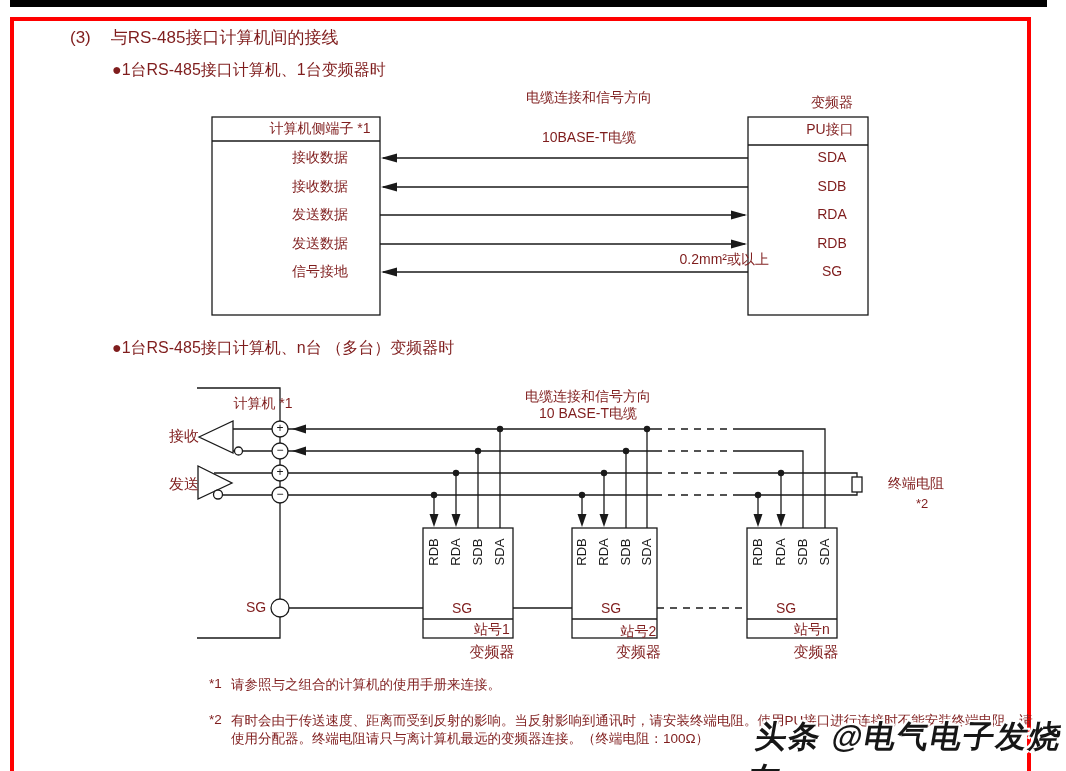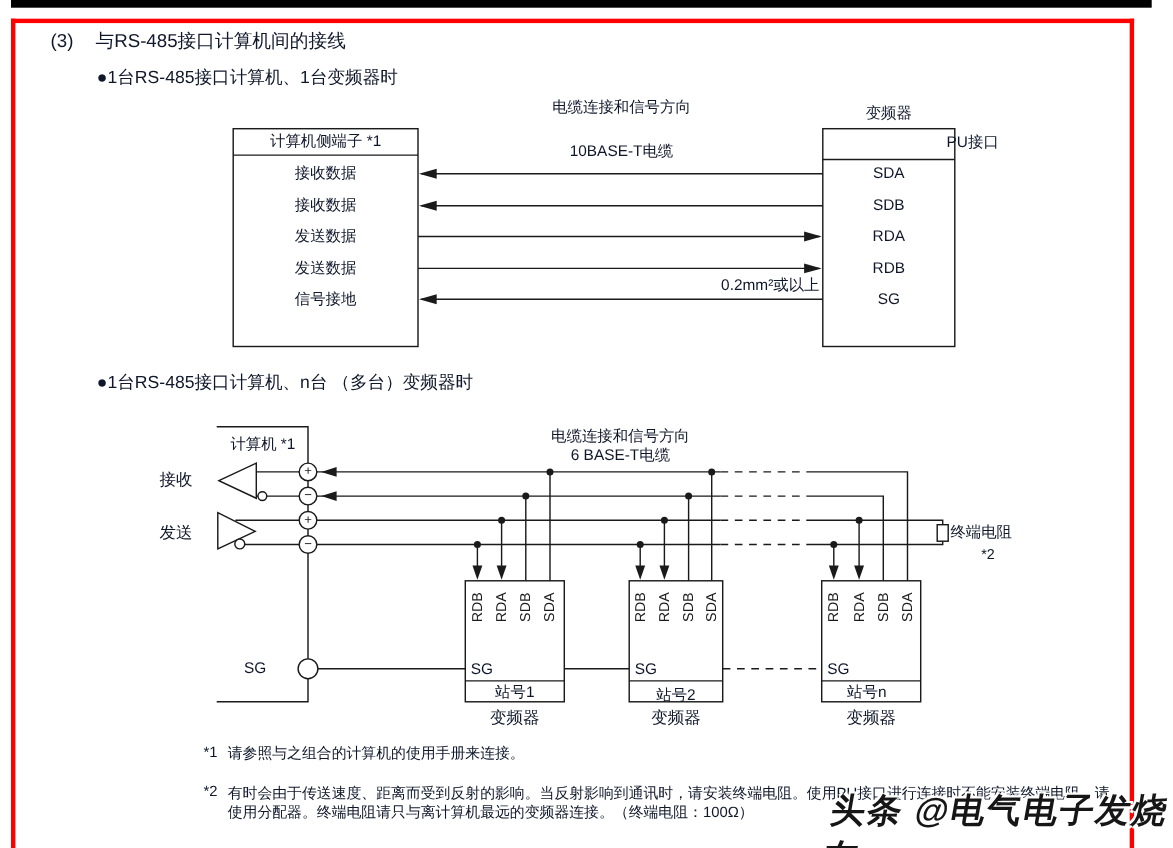--- a/index.html
+++ b/index.html
@@ -1,18 +1,18 @@
 <!DOCTYPE html>
 <html><head>
 <meta charset="utf-8">
 <style>
   html,body{margin:0;padding:0;background:#fff;}
   .page{position:relative;width:1066px;height:771px;background:#fff;overflow:hidden;
         font-family:"Liberation Sans","DejaVu Sans",sans-serif;color:#1a1a1a;}
-  .t{position:absolute;color:#0f172a;white-space:nowrap;}
+  .t{position:absolute;color:#7f1d1d;white-space:nowrap;margin-left:24px;}
   .c{text-align:center;}
   .f13{font-size:13px;}
   .f135{font-size:13.5px;}
   .f14{font-size:14px;}
   .f15{font-size:15px;}
   .f16{font-size:16px;}
   .f17{font-size:17px;}
   .topbar{position:absolute;left:10px;top:0;width:1037px;height:7px;background:#000;}
   .frame{position:absolute;left:10px;top:17px;width:1021px;height:760px;
          border:4px solid #ff0000;border-bottom:none;box-sizing:border-box;}
@@ -152,31 +152,31 @@
   <div class="t f14 c" style="left:455px;top:129px;width:220px;">10BASE-T电缆</div>
 
   <div class="t f14 c" style="left:212px;top:120px;width:168px;">计算机侧端子 *1</div>
   <div class="t f14 c" style="left:212px;top:149px;width:168px;">接收数据</div>
   <div class="t f14 c" style="left:212px;top:178px;width:168px;">接收数据</div>
   <div class="t f14 c" style="left:212px;top:206px;width:168px;">发送数据</div>
   <div class="t f14 c" style="left:212px;top:235px;width:168px;">发送数据</div>
   <div class="t f14 c" style="left:212px;top:263px;width:168px;">信号接地</div>
 
   <div class="t f14 c" style="left:748px;top:94px;width:120px;">变频器</div>
-  <div class="t f14 c" style="left:792px;top:121px;width:116px;text-align:right;">PU接口</div>
+  <div class="t f14 c" style="left:748px;top:121px;width:116px;">PU接口</div>
   <div class="t f14 c" style="left:748px;top:149px;width:120px;">SDA</div>
   <div class="t f14 c" style="left:748px;top:178px;width:120px;">SDB</div>
   <div class="t f14 c" style="left:748px;top:206px;width:120px;">RDA</div>
   <div class="t f14 c" style="left:748px;top:235px;width:120px;">RDB</div>
   <div class="t f14 c" style="left:748px;top:263px;width:120px;">SG</div>
 
   <div class="t f14" style="left:605px;top:251px;width:140px;text-align:right;">0.2mm²或以上</div>
 
   <div class="t f14 c" style="left:452px;top:388px;width:224px;">电缆连接和信号方向</div>
-  <div class="t f14 c" style="left:452px;top:405px;width:224px;">6 BASE-T电缆</div>
+  <div class="t f14 c" style="left:452px;top:405px;width:224px;">10 BASE-T电缆</div>
 
   <div class="t f14 c" style="left:197px;top:395px;width:84px;">计算机 *1</div>
   <div class="t f15 c" style="left:136px;top:427px;width:48px;">接收</div>
   <div class="t f15 c" style="left:136px;top:475px;width:48px;">发送</div>
   <div class="t f14 c" style="left:214px;top:599px;width:36px;">SG</div>
 
   <div class="pm" style="left:272px;top:421px;">+</div>
   <div class="pm" style="left:272px;top:443px;">−</div>
   <div class="pm" style="left:272px;top:465px;">+</div>
   <div class="pm" style="left:272px;top:487px;">−</div>

